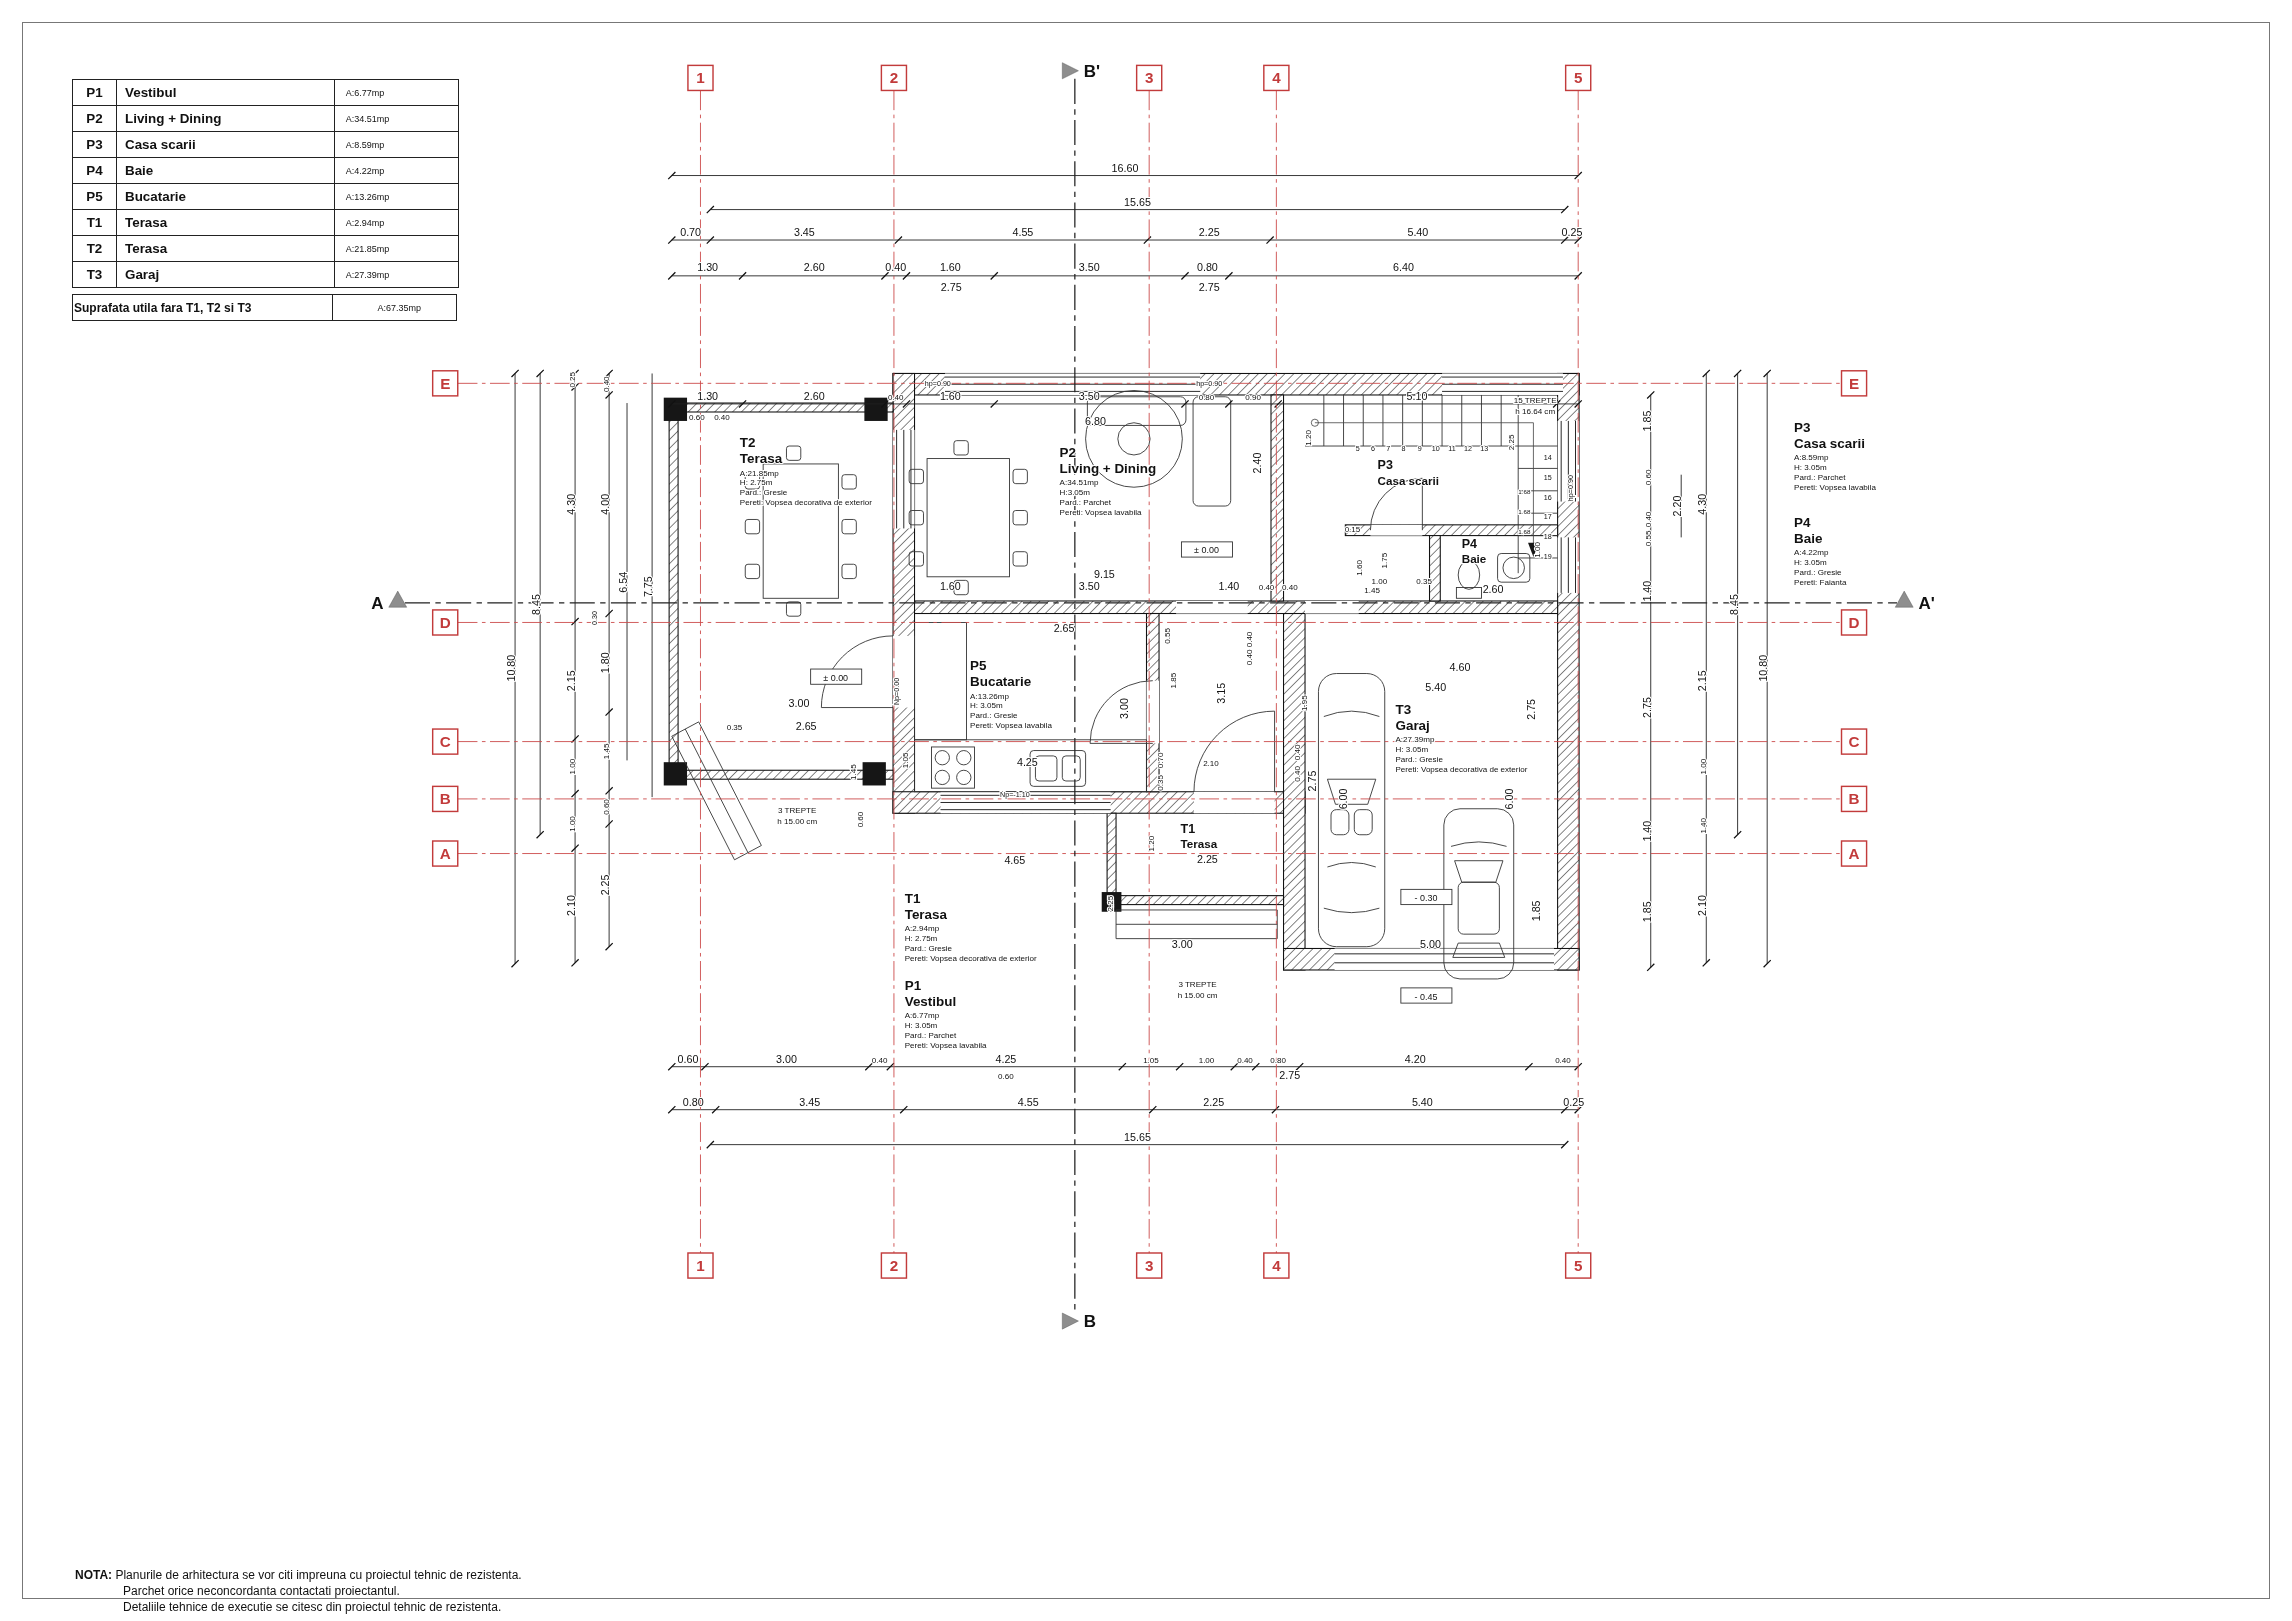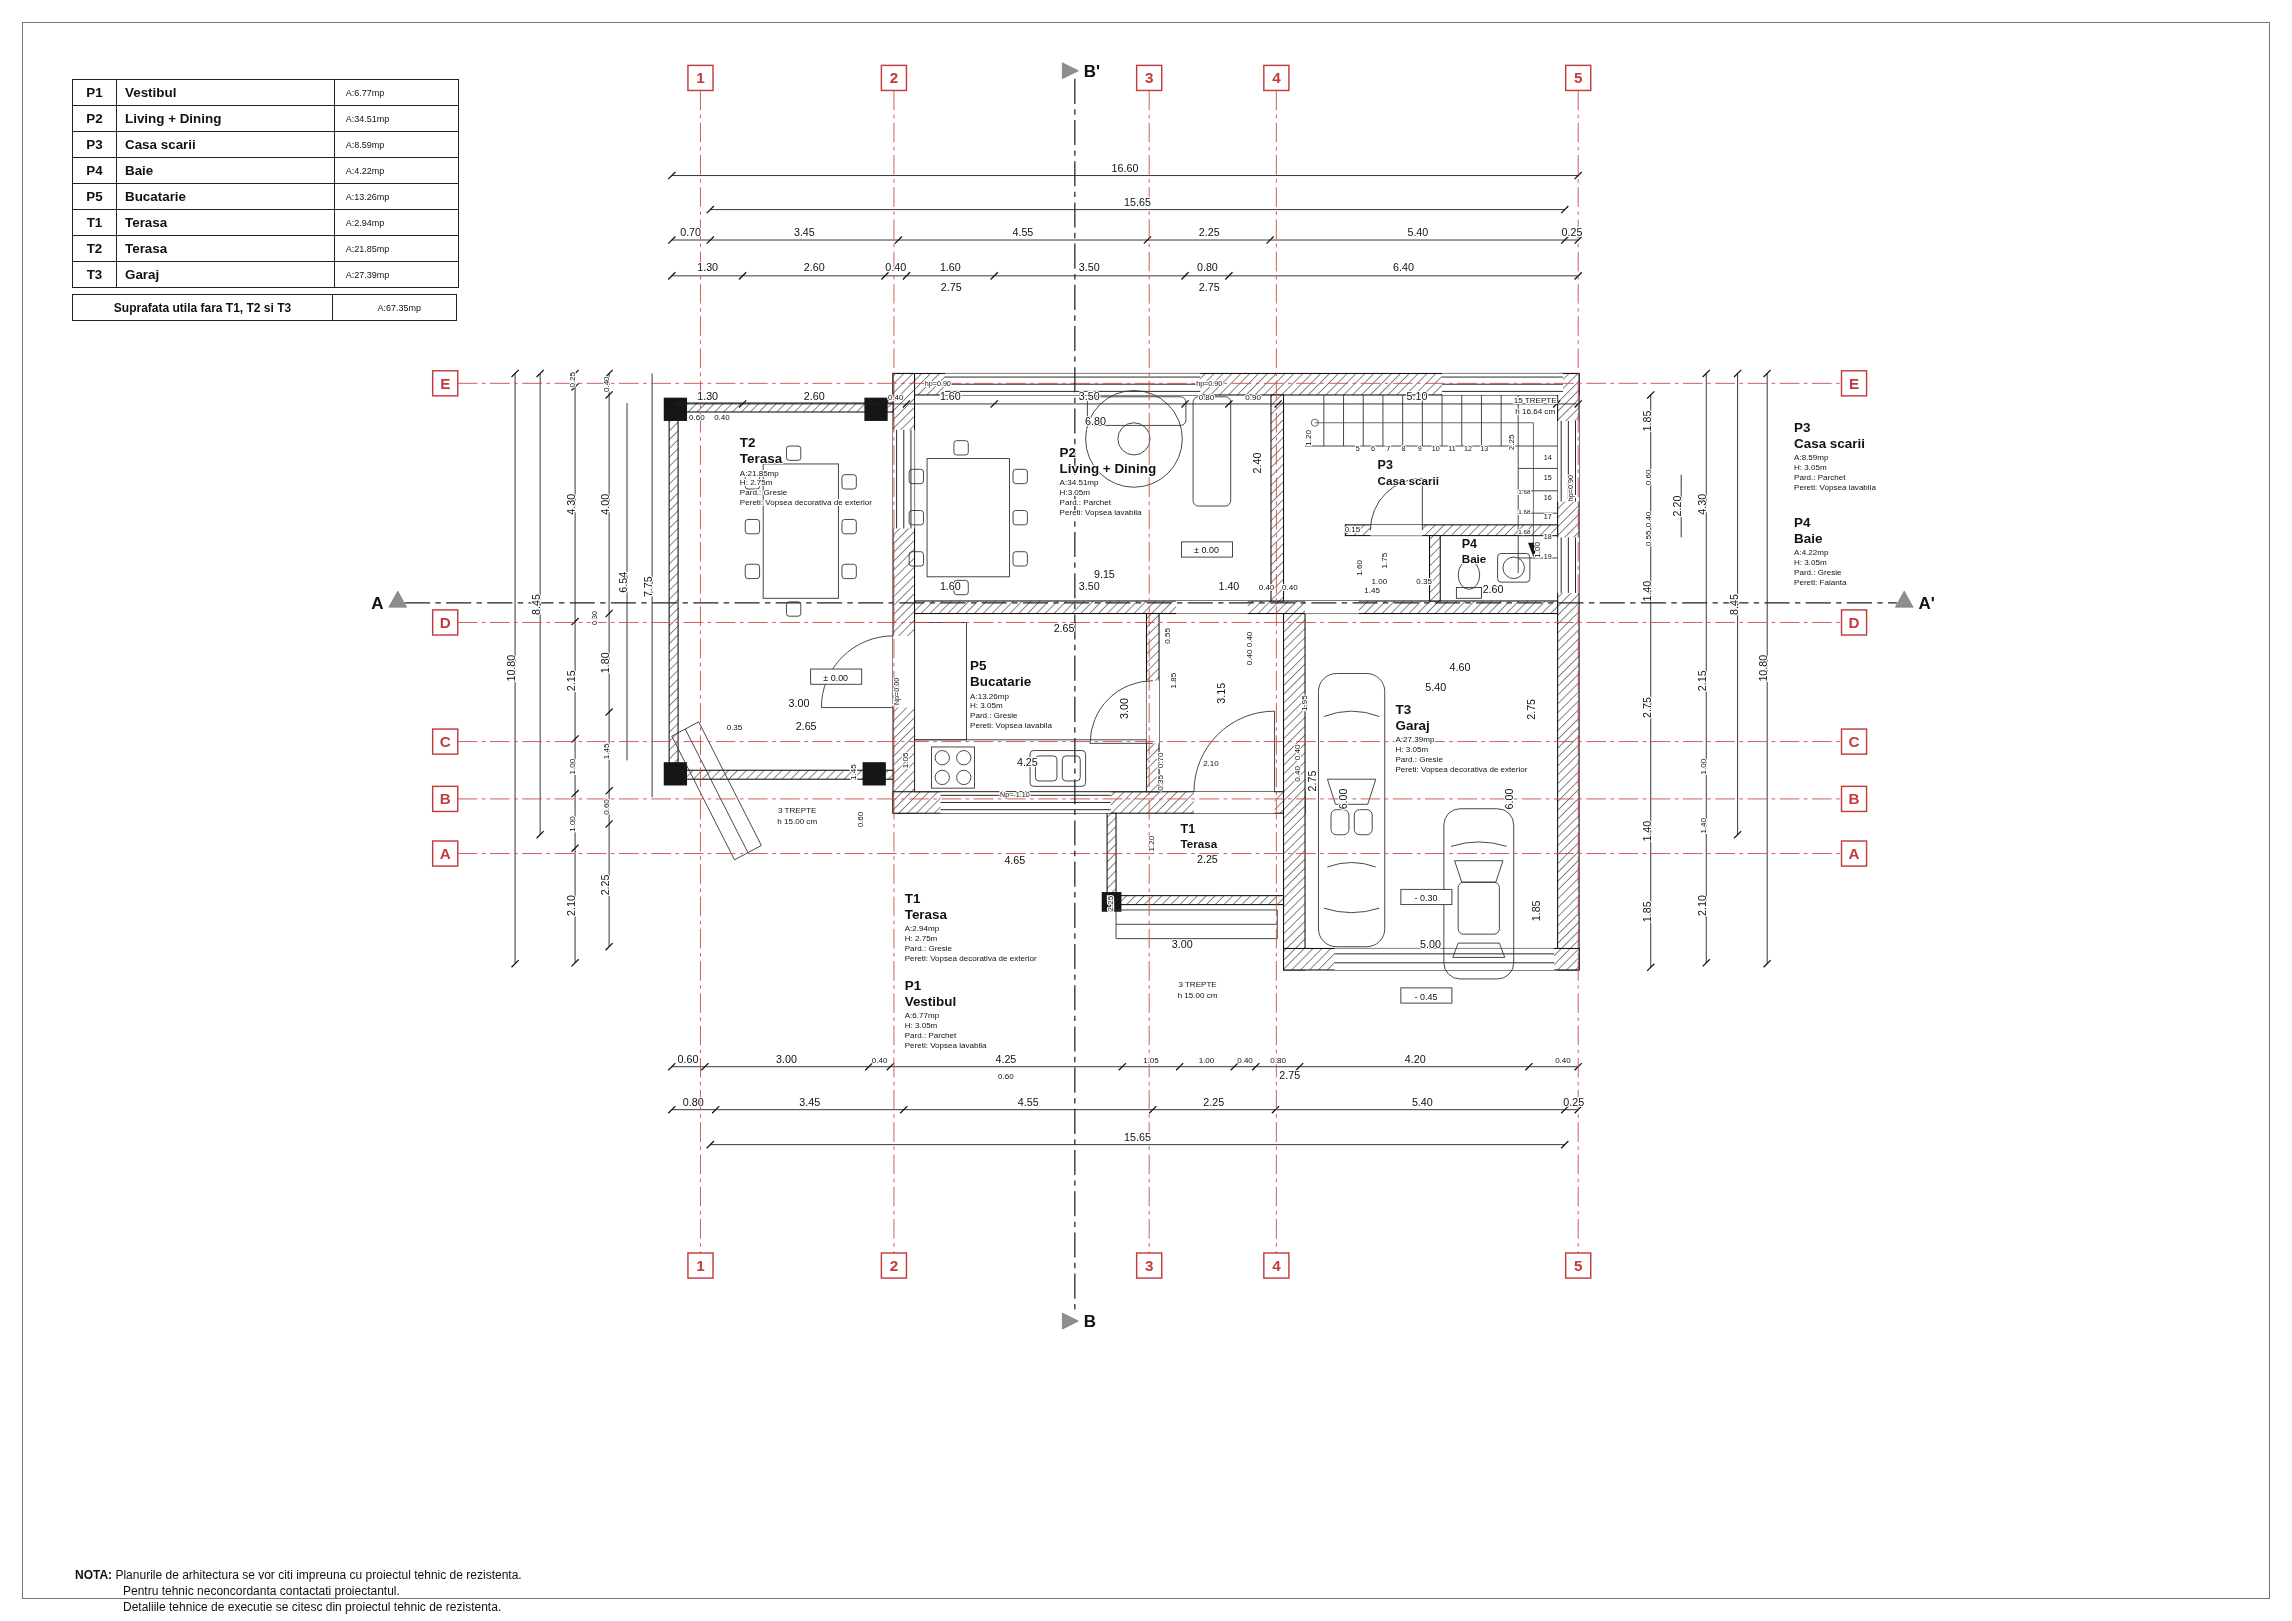--- a/index.html
+++ b/index.html
@@ -7,21 +7,21 @@
          font-family:"Liberation Sans",sans-serif;}
   .frame{position:absolute;left:22.4px;top:22.4px;width:2246px;height:1575px;border:1.3px solid #777;}
   
   .legend{position:absolute;left:72px;top:79px;}
   table{border-collapse:collapse;}
   .legend-main td,.legend-total td{border:1.2px solid #222;height:23px;color:#111;}
   .lg-code{width:41px;text-align:center;font-weight:bold;font-size:13.4px;}
   .lg-name{width:208px;padding-left:8px;font-weight:bold;font-size:13.4px;}
   .lg-area{width:111px;padding-left:10.7px;font-size:9px;}
   .legend-total{margin-top:6.3px;}
-  .lg-total-label{width:257px;text-align:center;font-weight:bold;font-size:12px;height:29px;}
+  .lg-total-label{width:257px;text-align:left;font-weight:bold;font-size:12px;height:29px;}
   .lg-total-area{width:111px;padding-left:10.7px;font-size:9px;text-align:center;}
   
   .notes{position:absolute;left:75px;top:1567px;font-size:12px;color:#111;line-height:16px;}
   .nota{font-weight:bold;}
   .ind{padding-left:48px;}
   
   svg text{font-family:"Liberation Sans",sans-serif;fill:#111;}
   .thin{fill:none;stroke:#333;stroke-width:1;}
   .thin2{fill:none;stroke:#444;stroke-width:0.9;}
   .wall{fill:url(#hatch);stroke:#111;stroke-width:1.2;}
@@ -554,17 +554,17 @@
         <text x="1148" y="1235" font-size="12" class="lbl" text-anchor="middle">4.55</text>
         <text x="1355" y="1235" font-size="12" class="lbl" text-anchor="middle">2.25</text>
         <text x="1588" y="1235" font-size="12" class="lbl" text-anchor="middle">5.40</text>
         <text x="1757" y="1235" font-size="12" class="lbl" text-anchor="middle">0.25</text>
         <text x="1270" y="1274" font-size="12" class="lbl" text-anchor="middle">15.65</text>
       </g>
   </svg>
 
   <div class="notes">
     <div class="note-line"><span class="nota">NOTA:</span> <span>Planurile de arhitectura se vor citi impreuna cu proiectul tehnic de rezistenta.</span></div>
-    <div class="note-line ind">Pentru tehnic neconcordanta contactati proiectantul.</div>
+    <div class="note-line ind">Parchet orice neconcordanta contactati proiectantul.</div>
     <div class="note-line ind">Detaliile tehnice de executie se citesc din proiectul tehnic de rezistenta.</div>
   </div>
 </div>
 
 
 </body></html>

